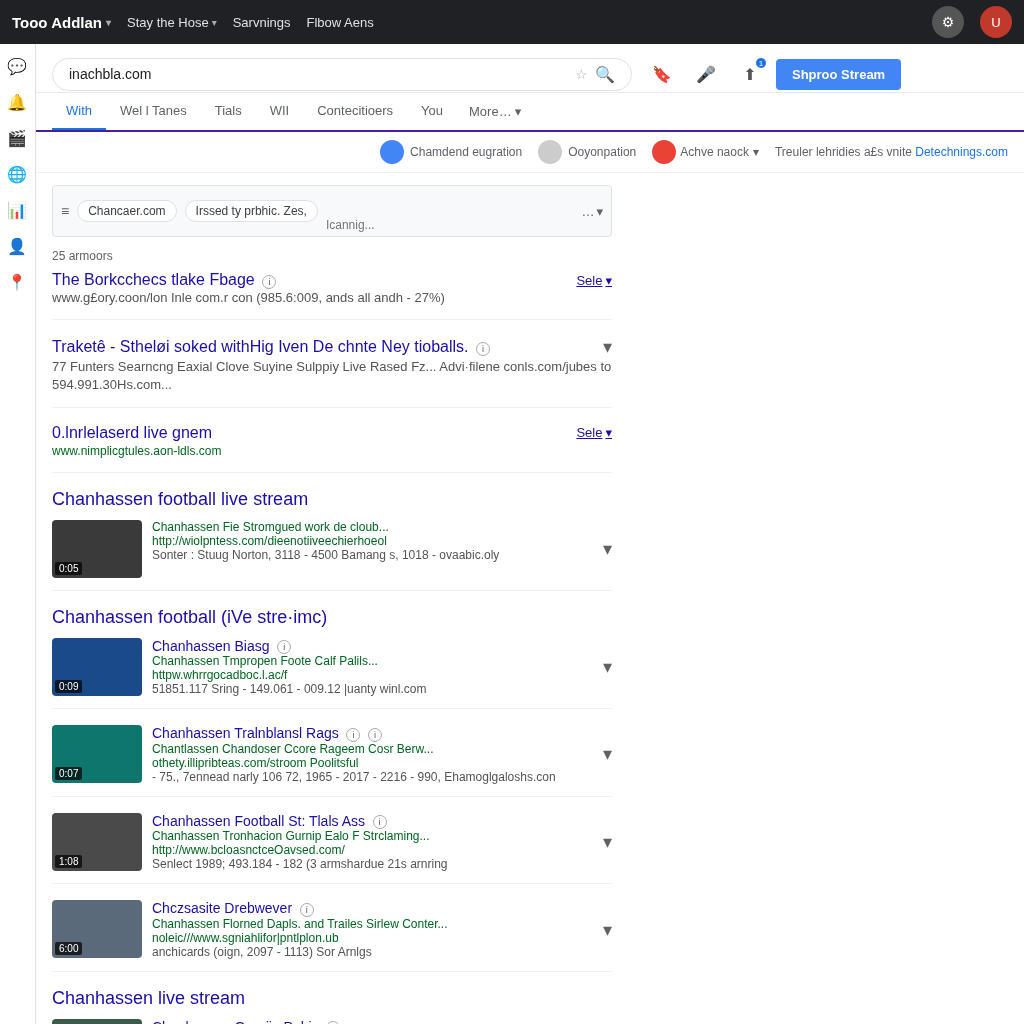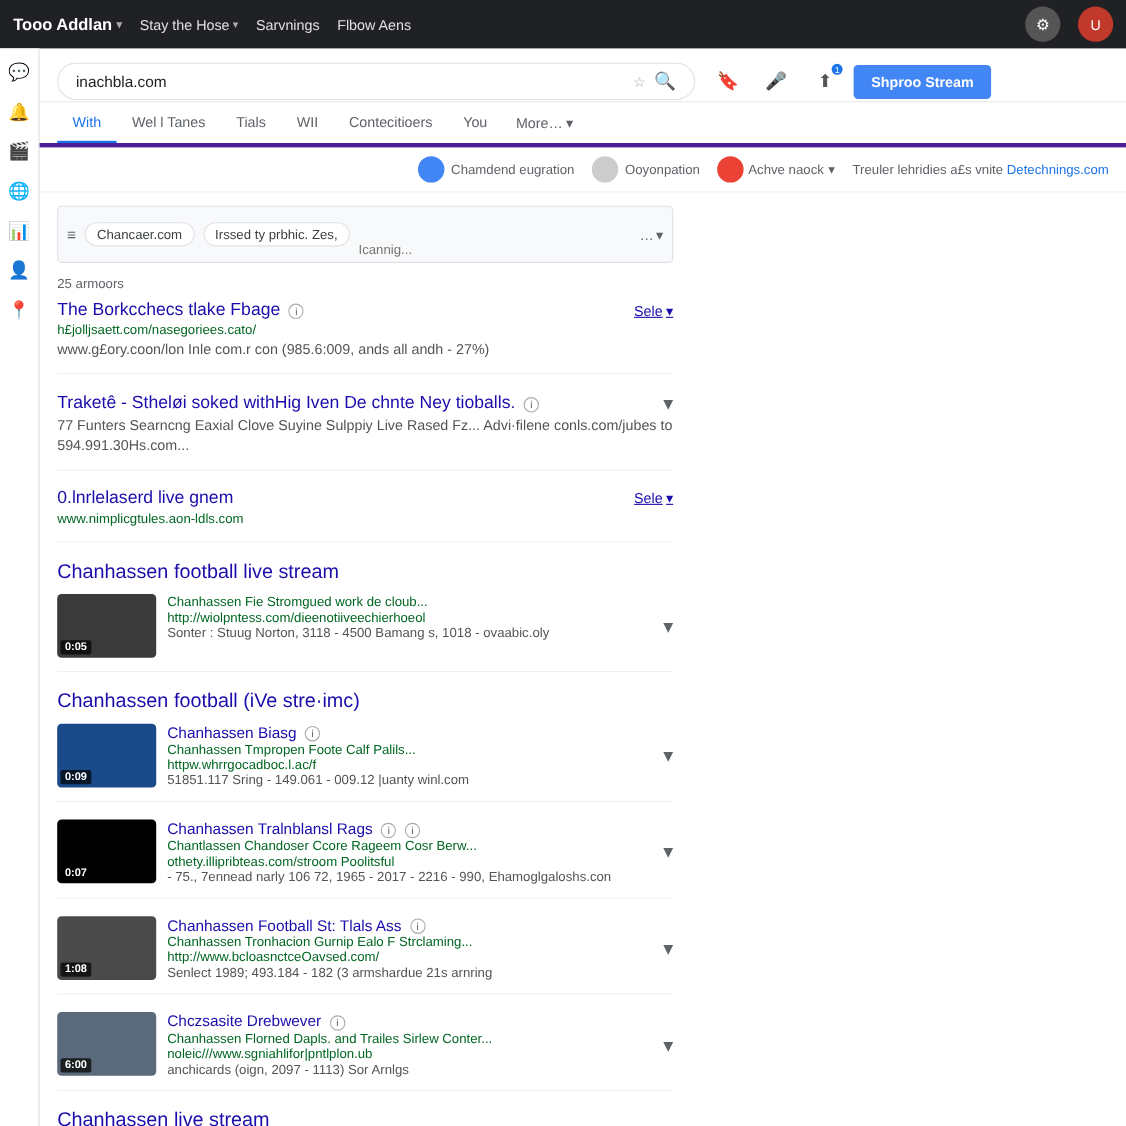--- a/index.html
+++ b/index.html
@@ -148,21 +148,21 @@
       cursor: pointer;
       white-space: nowrap;
     }
 
     
     .tabs-row {
       display: flex;
       align-items: center;
       padding: 0 16px;
       gap: 0;
-      border-bottom: 4px solid #4c1d95;
+      border-bottom: 2px solid #4c1d95;
       overflow-x: auto;
     }
     .tab-item {
       padding: 10px 14px;
       font-size: 13px;
       color: #5f6368;
       cursor: pointer;
       border-bottom: 2px solid transparent;
       white-space: nowrap;
     }
@@ -311,21 +311,20 @@
     }
     .video-thumb {
       width: 90px; height: 58px;
       background: #555;
       border-radius: 4px;
       flex-shrink: 0;
       display: flex; align-items: flex-end; justify-content: flex-start;
       padding: 20px;
       position: relative;
       overflow: hidden;
-      font-weight: bold;
     }
     .video-thumb-duration {
       background: rgba(0,0,0,0.7);
       color: #fff;
       font-size: 10px;
       padding: 1px 4px;
       border-radius: 2px;
       position: absolute;
       bottom: 3px; left: 3px;
     }
@@ -453,21 +452,20 @@
           <div class="result-title-row">
             <div class="result-title">
               <a href="#">The Borkcchecs tlake Fbage</a>
               <span class="info-icon">i</span>
             </div>
             <span class="result-action">
               <span>Sele</span>
               <span>▾</span>
             </span>
           </div>
-          <div class="result-url">h£jolljsaett.com/nasegoriees.cato/</div>
           <div class="result-snippet">www.g£ory.coon/lon Inle com.r con (985.6:009, ands all andh - 27%)</div>
         </div>
 
         <div class="result-item">
           <div class="result-title-row">
             <div class="result-title">
               <a href="#">Traketê - Stheløi soked withHig Iven De chnte Ney tioballs.</a>
               <span class="info-icon">i</span>
             </div>
             <span class="video-expand">▾</span>
@@ -515,21 +513,21 @@
               <span class="info-icon">i</span>
             </div>
             <div class="video-channel">Chanhassen Tmpropen Foote Calf Palils...</div>
             <div class="video-channel">httpw.whrrgocadboc.l.ac/f</div>
             <div class="video-info">51851.117 Sring - 149.061 - 009.12 |uanty winl.com</div>
           </div>
           <span class="video-expand">▾</span>
         </div>
 
         <div class="video-result">
-          <div class="video-thumb" style="background:#000000;">
+          <div class="video-thumb" style="background:#0f766e;">
             <span class="video-thumb-duration">0:07</span>
           </div>
           <div class="video-meta">
             <div>
               <a href="#" class="video-title">Chanhassen Tralnblansl Rags</a>
               <span class="info-icon">i</span>
               <span class="info-icon">i</span>
             </div>
             <div class="video-channel">Chantlassen Chandoser Ccore Rageem Cosr Berw...</div>
             <div class="video-channel">othety.illipribteas.com/stroom Poolitsful</div>

